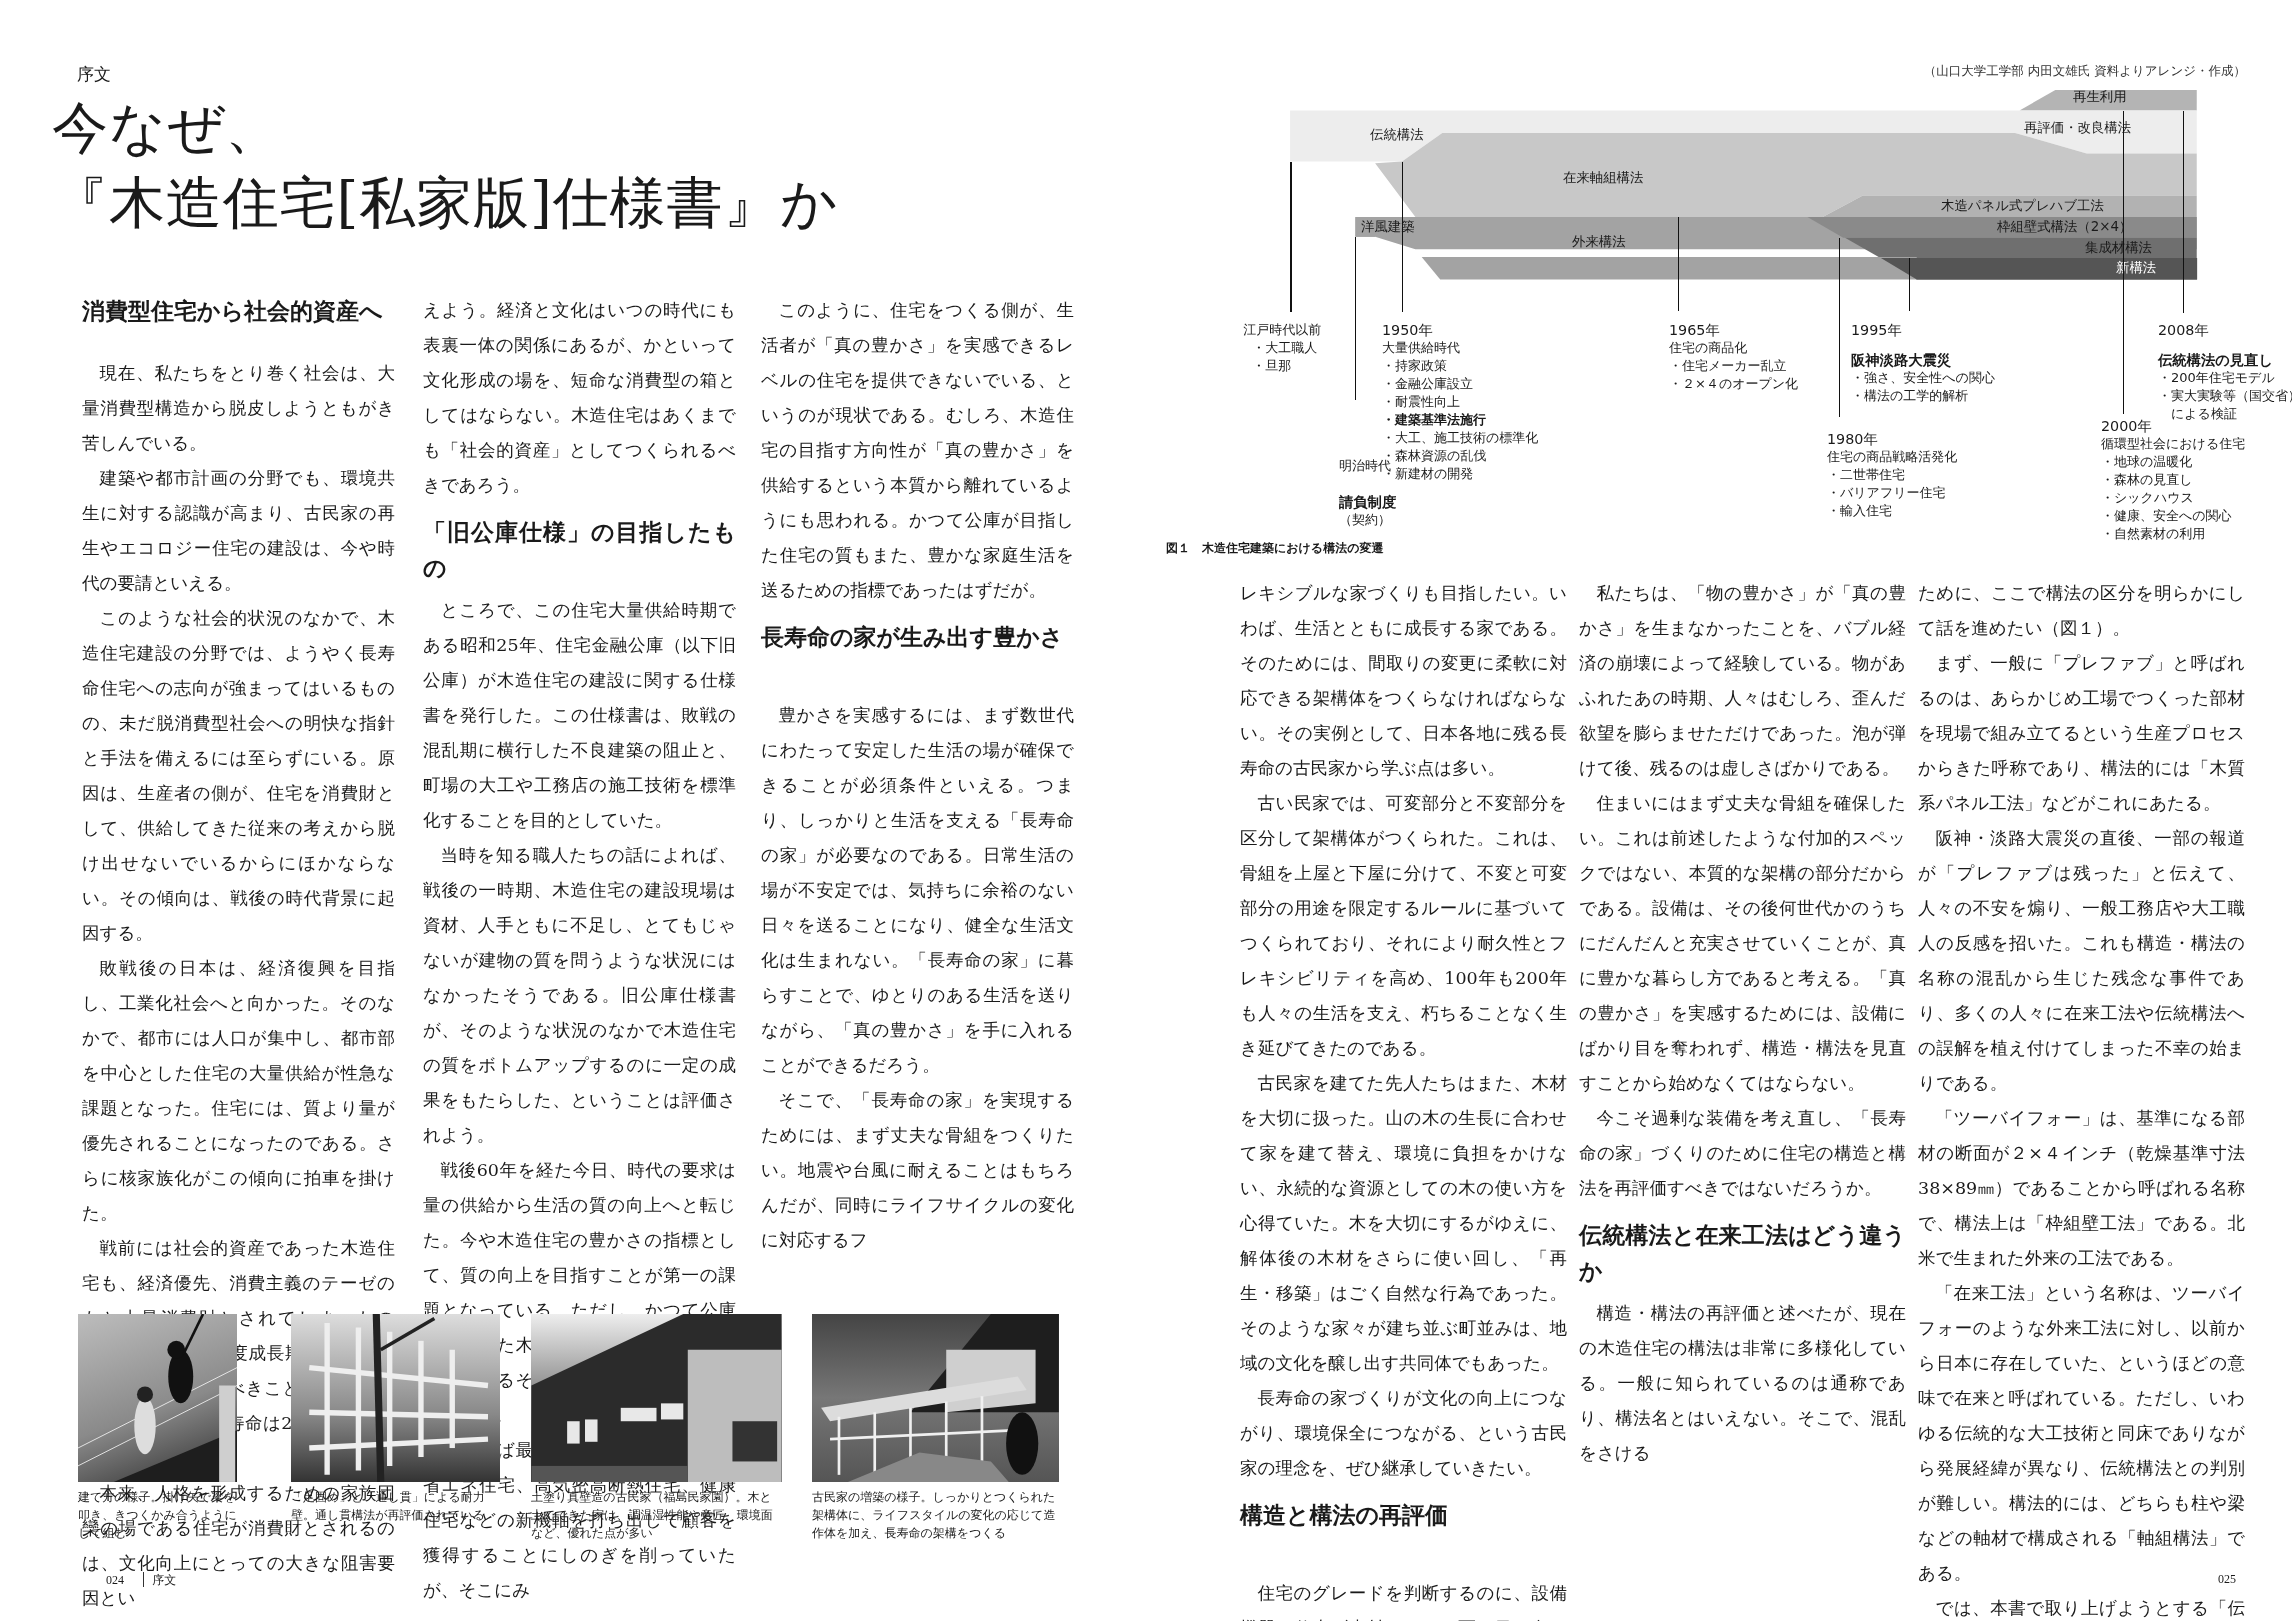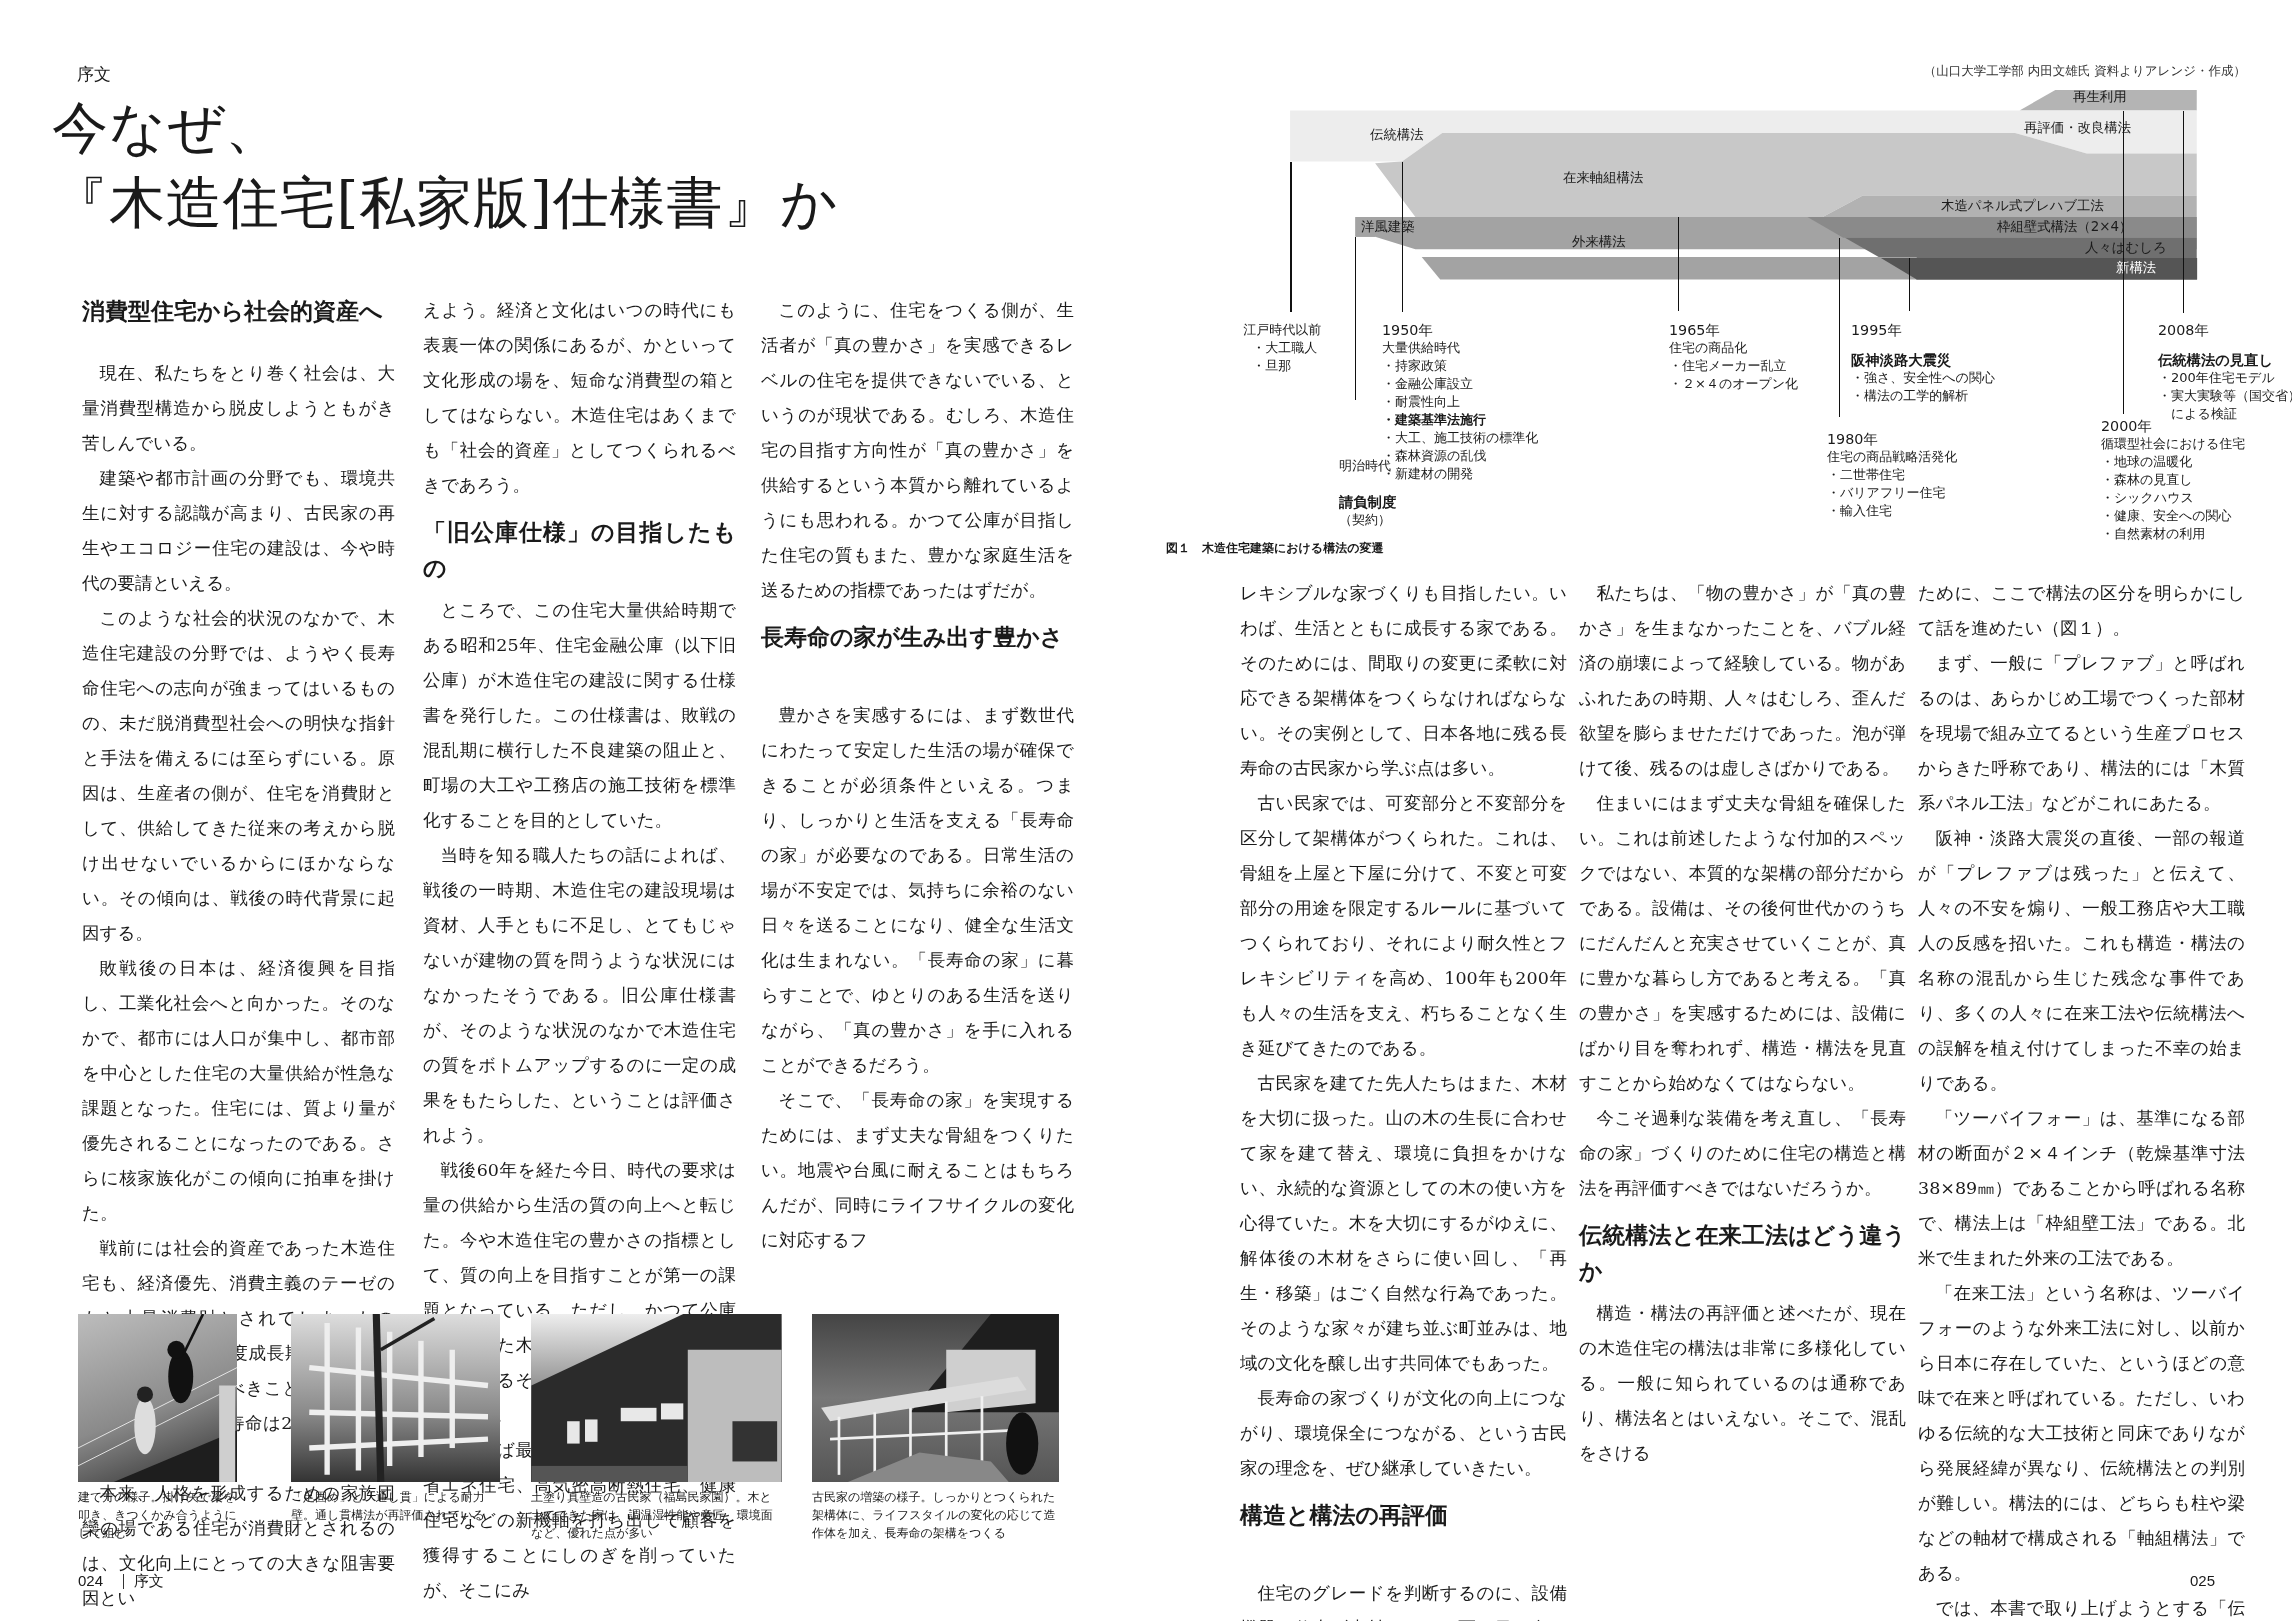--- a/index.html
+++ b/index.html
@@ -7,21 +7,21 @@
   .abs { position: absolute; }
   .section-label { left: 77px; top: 63px; font-size: 17px; font-family: "DejaVu Sans", sans-serif; }
   .main-title { left: 52px; top: 90px; font-size: 56px; line-height: 75px; font-family: "DejaVu Serif", serif; font-weight: normal; margin: 0; letter-spacing: 0.9px; white-space: pre; }
   .col { position: absolute; width: 313px; font-size: 17.5px; line-height: 35px; text-align: justify; }
   .col p { margin: 0; text-indent: 1em; }
   .col p.noindent { text-indent: 0; }
   .col h2 { font-size: 23px; font-weight: bold; margin: 0; line-height: 36px; height: 90px; padding-top: 10.7px; box-sizing: border-box; }
   .col h2.first { height: 63px; padding-top: 0; }
   .photo { position: absolute; top: 1314px; height: 168px; background: #777; overflow: hidden; }
   .caption { position: absolute; top: 1488px; font-size: 12px; line-height: 18px; font-family: "DejaVu Sans", sans-serif; }
-  .folio { position: absolute; top: 1572px; font-size: 15px; font-family: Liberation Sans, sans-serif; }
+  .folio { position: absolute; top: 1572px; font-size: 12px; font-family: Liberation Serif, serif; margin-left: 28px; }
   
   .chart-src { right: 47px; top: 63px; font-size: 12.5px; font-family: "DejaVu Sans", sans-serif; color: #333; }
   .band-label { position: absolute; font-size: 13.4px; font-family: "DejaVu Sans", sans-serif; white-space: nowrap; }
   .tl-block { position: absolute; font-size: 13px; line-height: 18px; font-family: "DejaVu Sans", sans-serif; white-space: nowrap; }
   .tl-block .yr { font-size: 14.3px; }
   .tl-block .bold { font-weight: bold; font-size: 14.3px; margin-top: 12px; }
   .vline { position: absolute; width: 1.8px; background: #111; }
   .fig-caption { left: 1166px; top: 540px; font-size: 12px; font-family: "DejaVu Sans", sans-serif; font-weight: bold; }
 </style>
 </head>
@@ -156,21 +156,21 @@
   </svg>
 
   <div class="band-label" style="left:134px; top:45px;">伝統構法</div>
   <div class="band-label" style="left:788px; top:38px;">再評価・改良構法</div>
   <div class="band-label" style="left:837px; top:7.2px;">再生利用</div>
   <div class="band-label" style="left:327px; top:88px;">在来軸組構法</div>
   <div class="band-label" style="left:705px; top:116px;">木造パネル式プレハブ工法</div>
   <div class="band-label" style="left:125px; top:137px;">洋風建築</div>
   <div class="band-label" style="left:336px; top:152px;">外来構法</div>
   <div class="band-label" style="left:761px; top:137px;">枠組壁式構法（2×4）</div>
-  <div class="band-label" style="left:849px; top:158px;">人々はむしろ</div>
+  <div class="band-label" style="left:849px; top:158px;">集成材構法</div>
   <div class="band-label" style="left:880px; top:178px; color:#fff;">新構法</div>
 
   <div class="vline" style="left:54px; top:81px; height:150px;"></div>
   <div class="vline" style="left:119px; top:156px; height:163px; width:0.9px;"></div>
   <div class="vline" style="left:166px; top:81px; height:150px; width:0.9px;"></div>
   <div class="vline" style="left:442px; top:136px; height:94px; width:0.9px;"></div>
   <div class="vline" style="left:603px; top:157px; height:179px; width:0.9px;"></div>
   <div class="vline" style="left:673px; top:177px; height:53px; width:0.9px;"></div>
   <div class="vline" style="left:887px; top:29.6px; height:303px; width:0.9px;"></div>
   <div class="vline" style="left:947px; top:29.6px; height:202px; width:0.9px;"></div>

